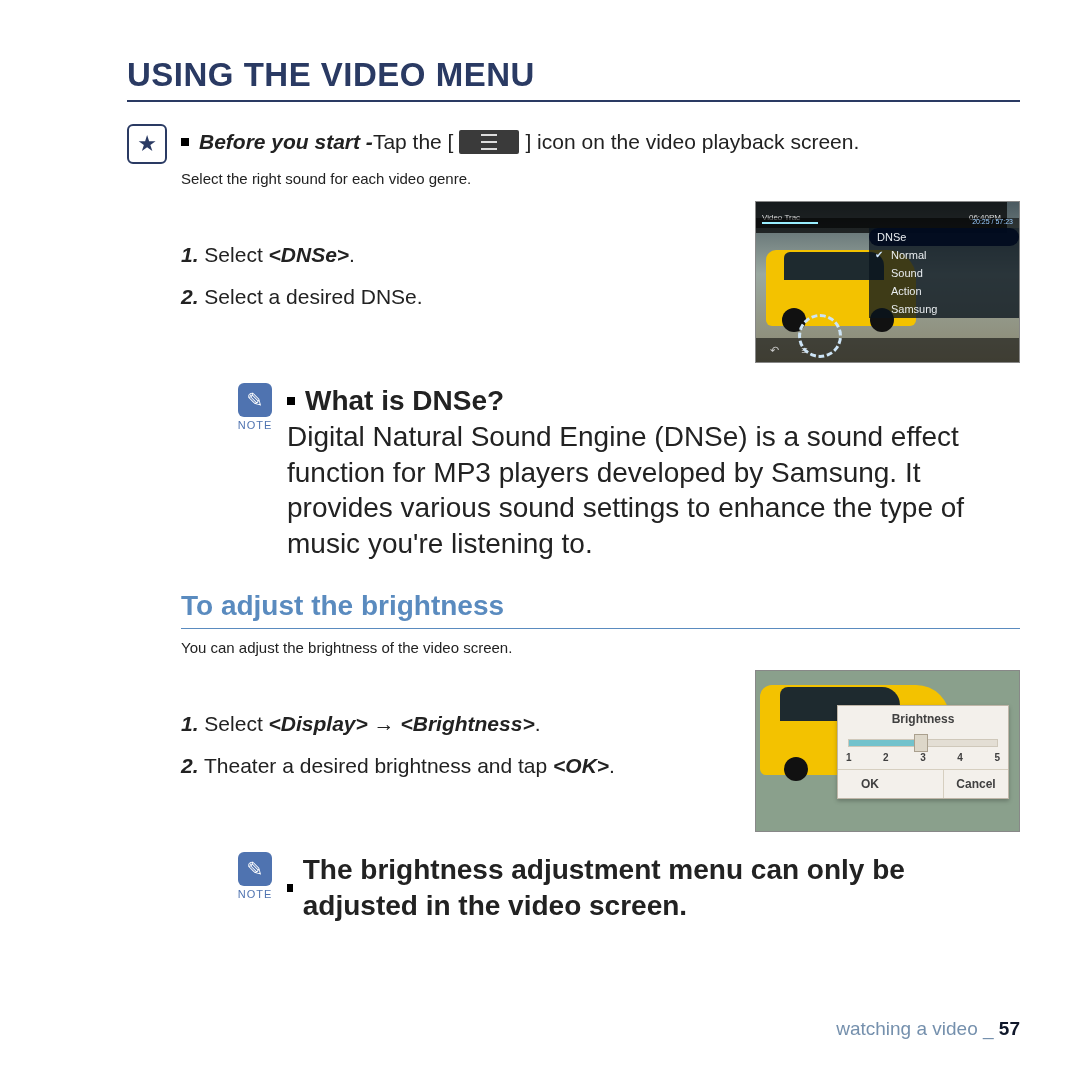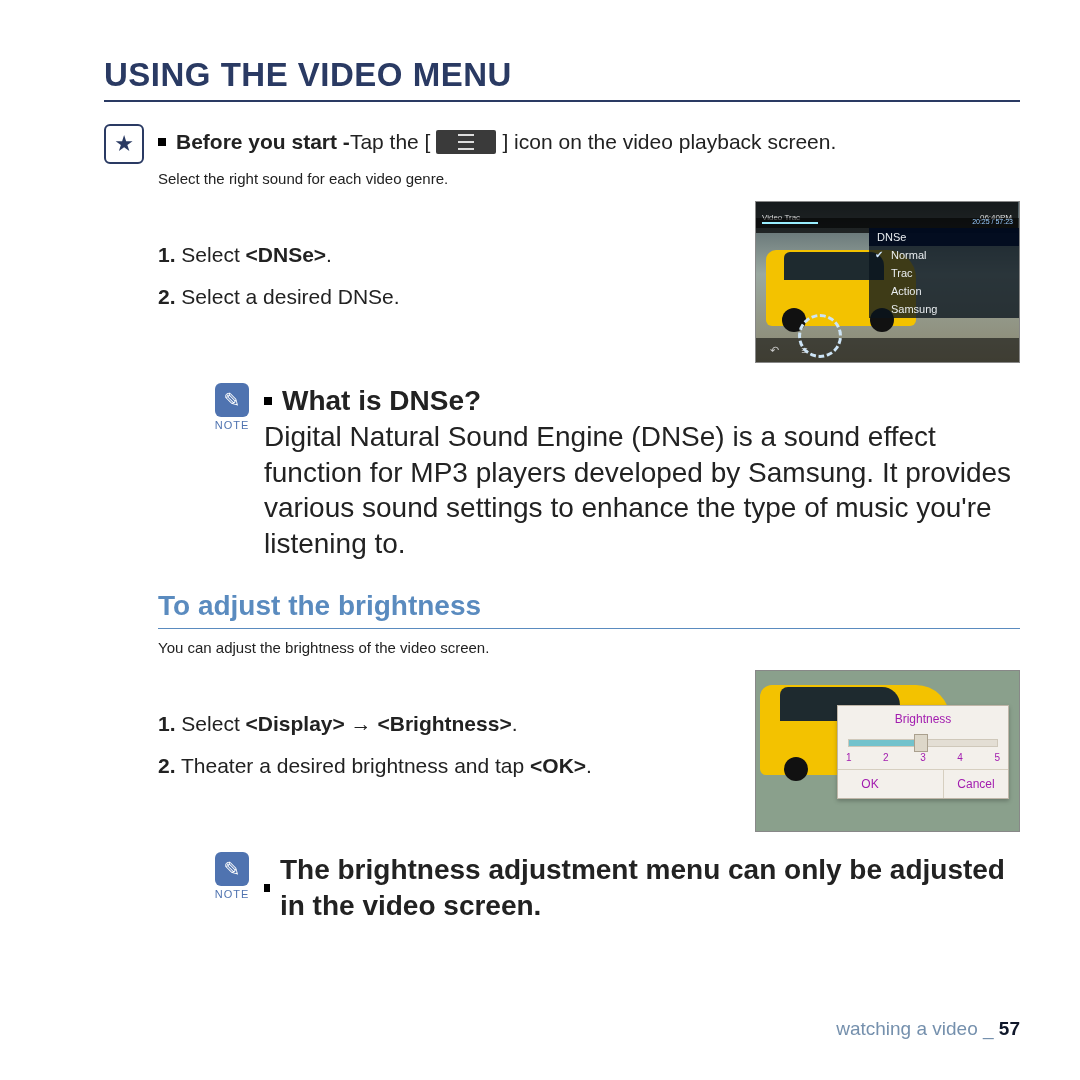--- a/index.html
+++ b/index.html
@@ -1,65 +1,65 @@
 <!DOCTYPE html>
 <html><head>
 <meta charset="utf-8">
 <style>
   html, body { margin:0; padding:0; background:#fff; }
   body { width:1080px; height:1080px; font-family: Arial, Helvetica, sans-serif; color:#222; position:relative; }
-  .page { padding: 56px 60px 0 104px; }
+  .page { padding: 56px 60px 0 104px; margin-left: 23px; }
   h1.title { font-size:33px; font-weight:bold; letter-spacing:0.5px; color:#2a3a63; border-bottom:2px solid #2a3a63; padding-bottom:6px; margin:0 0 22px 0; }
   .row { display:flex; align-items:flex-start; }
   .star-icon { width:36px; height:36px; border:2px solid #2a3a63; border-radius:6px; background:#fff; display:flex; align-items:center; justify-content:center; color:#2a3a63; font-size:22px; flex:0 0 auto; margin-right:14px; }
   .before-line { font-size:21px; line-height:36px; display:flex; align-items:center; flex-wrap:wrap; }
   .before-line .bullet { display:inline-block; width:8px; height:8px; background:#000; margin-right:10px;}
   .menu-btn { display:inline-flex; width:60px; height:24px; background:#3a3a3a; border-radius:2px; margin:0 6px; align-items:center; justify-content:center; vertical-align:middle;}
   .menu-btn .bars { width:16px; height:12px; border-top:2px solid #ddd; border-bottom:2px solid #ddd; position:relative;}
   .menu-btn .bars::after { content:""; position:absolute; left:0; right:0; top:5px; height:2px; background:#ddd;}
   h2.sub { font-size:28px; font-weight:bold; color:#5a8bbf; border-bottom:1px solid #5a8bbf; padding:0 0 6px 0; margin:28px 0 10px 54px; }
   .body-text { font-size:15px; margin:6px 0 14px 54px; }
   .two-col { display:flex; align-items:center; margin-left:54px; }
   .steps { flex:1 1 auto; font-size:21px; }
   .steps .step { margin:6px 0 18px 0; }
-  .steps b, .before-line b { font-weight:bold; }
+  .steps b, .before-line b { font-weight:bold;font-style:italic; }
   .shot { width:263px; flex:0 0 auto; border:1px solid #888; margin-left:20px; }
 
   
   .shot1 { height:160px; position:relative; background:linear-gradient(#4a5960, #9aa8a0 45%, #8b8770); overflow:hidden; }
   .taxi1 { position:absolute; left:10px; top:48px; width:150px; height:76px; background:#f3c200; border-radius:10px 28px 6px 6px; }
   .taxi1::before { content:""; position:absolute; left:18px; top:2px; width:100px; height:28px; background:#1e2a2f; border-radius:6px 14px 0 0; }
   .wheel { position:absolute; width:24px; height:24px; background:#111; border-radius:50%; bottom:-6px; }
   .taxi1 .w1{ left:16px;} .taxi1 .w2{ left:104px;}
-  .topbar1 { position:absolute; left:0; right:1px; top:0; height:31px; background:rgba(0,0,0,0.7); color:#ddd; font-size:8px; display:flex; justify-content:space-between; align-items:center; padding:0 6px;}
+  .topbar1 { position:absolute; left:0; right:12px; top:0; height:31px; background:rgba(0,0,0,0.7); color:#ddd; font-size:8px; display:flex; justify-content:space-between; align-items:center; padding:0 6px;}
   .progressline { position:absolute; left:0; right:0; top:16px; height:10px; background:rgba(0,0,0,0.55); }
   .progressline .pl { position:absolute; left:6px; top:4px; width:56px; height:2px; background:#9ef;}
   .progressline .t { position:absolute; right:6px; top:0; font-size:7px; color:#9cf;}
   .menu-overlay { position:absolute; right:0; top:26px; width:150px; background:rgba(10,20,30,0.78); color:#e8ecef; font-size:11px; }
-  .menu-overlay .hdr { background:rgba(0,10,30,0.9); padding:3px 8px; }
+  .menu-overlay .hdr { background:rgba(0,10,30,0.9); padding:3px 8px;border-radius:9px; }
   .menu-overlay .item { padding:3px 8px 3px 22px; position:relative; }
   .menu-overlay .item.sel::before { content:"✔"; position:absolute; left:6px; top:3px; font-size:10px; color:#cfe7ff;}
   .botbar1 { position:absolute; left:0; right:0; bottom:0; height:24px; background:rgba(0,0,0,0.55); display:flex; align-items:center; gap:22px; padding-left:14px; color:#ccc; font-size:11px;}
   .ring { position:absolute; width:38px; height:38px; border:3px dashed #cde4f6; border-radius:50%; left:42px; bottom:4px; }
 
   
   .note-row { display:flex; align-items:flex-start; margin:20px 0 0 106px; }
   .note-icon-wrap { width:44px; flex:0 0 auto; text-align:center; margin-right:10px;}
   .note-icon { width:34px; height:34px; border-radius:6px; background:#4f73b0; color:#fff; display:inline-flex; align-items:center; justify-content:center; font-size:20px;}
   .note-label { font-size:11px; color:#4f73b0; letter-spacing:1px; margin-top:2px;}
   .note-body { font-size:28px; line-height:1.28; }
   .note-body .hdr { font-weight:bold; display:flex; align-items:center;}
   .note-body .sq { width:8px; height:8px; background:#000; margin-right:10px;}
 
   
   .shot2 { height:160px; position:relative; background:#8aa08c; overflow:hidden;}
   .taxi2 { position:absolute; left:4px; top:14px; width:190px; height:90px; background:#f3c200; border-radius:12px 34px 6px 6px;}
   .taxi2::before{content:"";position:absolute; left:20px; top:2px; width:120px; height:34px; background:#1e2a2f; border-radius:8px 18px 0 0;}
   .taxi2 .w1{left:24px;} .taxi2 .w2{left:134px;}
-  .popup { position:absolute; right:10px; top:34px; width:170px; background:#f3f0eb; border:1px solid #bfb6a8; box-shadow:0 2px 4px rgba(0,0,0,0.25); font-size:12px; color:#a21caf;}
+  .popup { position:absolute; right:10px; top:34px; width:170px; background:#f3f0eb; border:1px solid #bfb6a8; box-shadow:0 2px 4px rgba(0,0,0,0.25); font-size:12px; color:#404040;font-weight:bold;}
   .popup .pp-title { text-align:center; padding:6px 0 4px; }
   .popup .slider { margin:4px 10px 0; height:16px; position:relative;}
   .popup .track { position:absolute; left:0; right:0; top:5px; height:6px; background:linear-gradient(90deg,#72c2cc 0 48%, #e3ded4 48% 100%); border:1px solid #cfc8ba;}
   .popup .thumb { position:absolute; top:0; left:calc(48% - 6px); width:12px; height:16px; background:#ddd7c9; border:1px solid #aaa08e;}
   .popup .ticks { display:flex; justify-content:space-between; padding:2px 8px 6px; font-size:10px;}
   .popup .btns { display:flex; border-top:1px solid #d6cfc0;gap:41px;}
   .popup .btns span { flex:1; text-align:center; padding:7px 0; }
   .popup .btns span+span { border-left:1px solid #d6cfc0;}
 
   .footer { position:absolute; bottom:40px; right:60px; font-size:19px; color:#7590ad;}
@@ -106,21 +106,21 @@
         <span>Video Trac</span>
         <span>06:40PM</span>
       </div>
       <div class="progressline">
           <span class="pl"></span>
           <span class="t">20:25 / 57:23</span>
         </div>
       <div class="menu-overlay">
         <div class="hdr">DNSe</div>
         <div class="item sel">Normal</div>
-        <div class="item">Trac</div>
+        <div class="item">Sound</div>
         <div class="item">Action</div>
         <div class="item">Samsung</div>
       </div>
       <div class="botbar1">
         <span>↶</span>
         <span>≡</span>
       </div>
       <div class="ring"></div>
     </div>
   </div>

